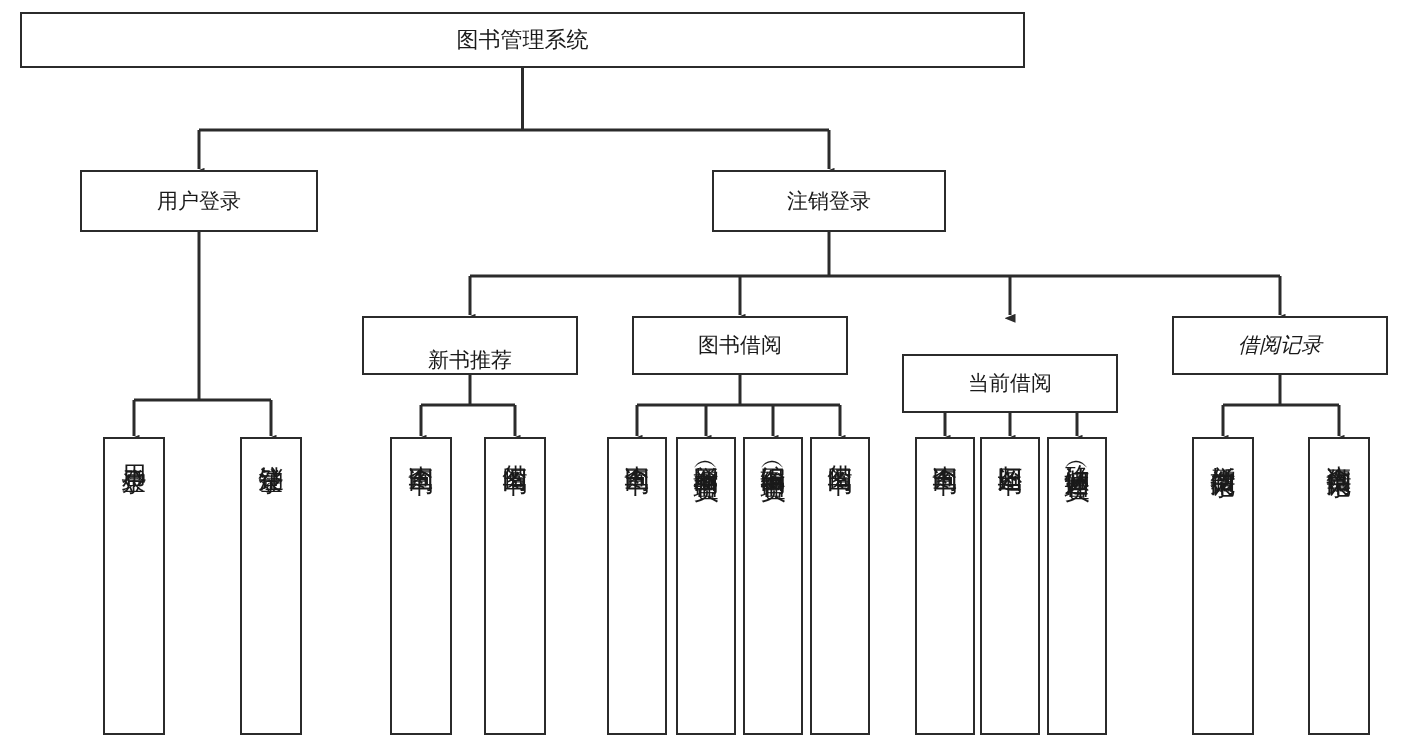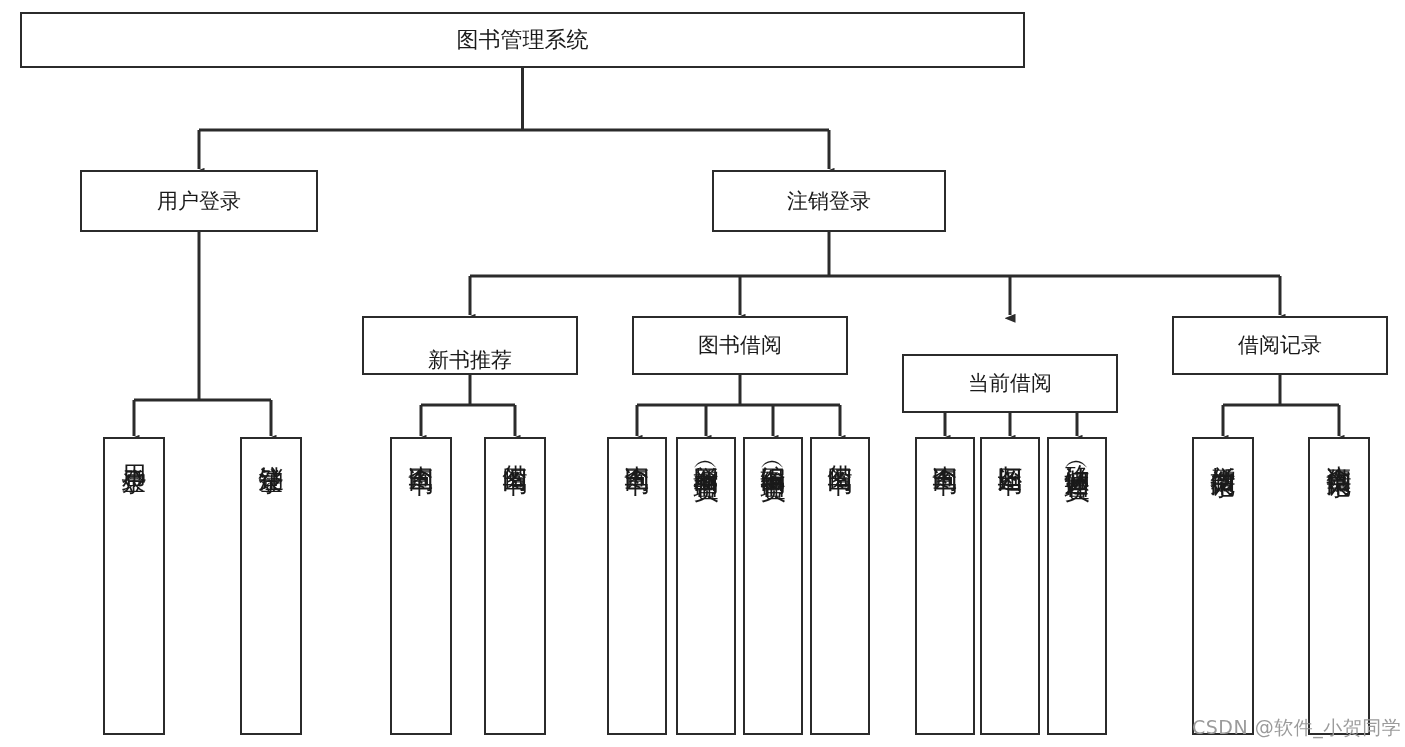--- a/index.html
+++ b/index.html
@@ -131,21 +131,21 @@
       </div>
       <div class="node horizontal" style="left: 362px; top: 316px; width: 216px; height: 59px; align-items: flex-end;">
         <span class="node-label">新书推荐</span>
       </div>
       <div class="node horizontal" style="left: 632px; top: 316px; width: 216px; height: 59px;">
         <span class="node-label">图书借阅</span>
       </div>
       <div class="node horizontal" style="left: 902px; top: 316px; width: 216px; height: 59px; margin-top: 38px;">
         <span class="node-label">当前借阅</span>
       </div>
-      <div class="node horizontal" style="left: 1172px; top: 316px; width: 216px; height: 59px;">
+      <div class="node horizontal" style="left: 1172px; top: 316px; width: 216px; height: 59px; font-style: italic;">
         <span class="node-label">借阅记录</span>
       </div>
       <div class="node vertical" style="left: 103px; top: 437px; width: 62px; height: 298px;">
         <span class="node-label">用户登录</span>
       </div>
       <div class="node vertical" style="left: 240px; top: 437px; width: 62px; height: 298px;">
         <span class="node-label">注销登录</span>
       </div>
       <div class="node vertical" style="left: 390px; top: 437px; width: 62px; height: 298px;">
         <span class="node-label">查询图书</span>
@@ -175,15 +175,14 @@
         <span class="node-label">确认归还（管理员）</span>
       </div>
       <div class="node vertical" style="left: 1192px; top: 437px; width: 62px; height: 298px;">
         <span class="node-label">新增借阅记录</span>
       </div>
       <div class="node vertical" style="left: 1308px; top: 437px; width: 62px; height: 298px;">
         <span class="node-label">查询借阅记录</span>
       </div>
     </div>
 
-  <div id="watermark">CSDN @软件_小贺同学</div>
 
 </div>
 
 </body></html>

